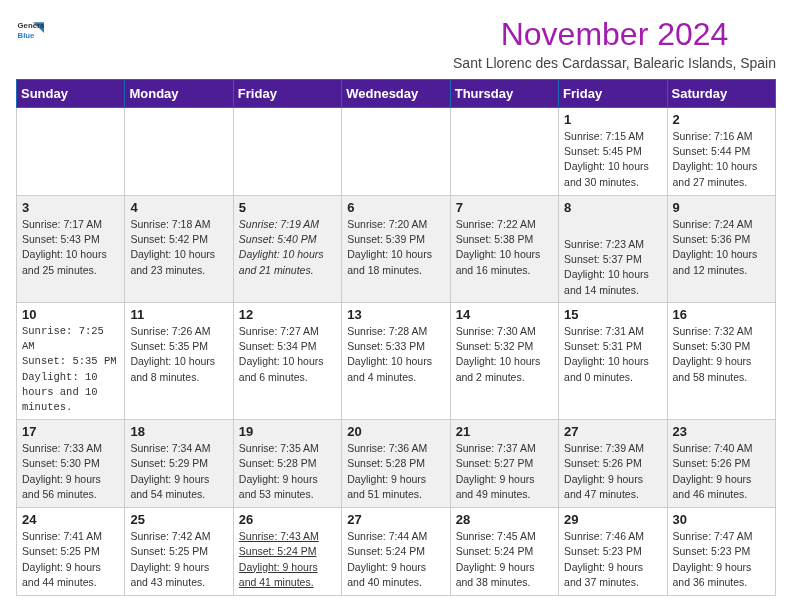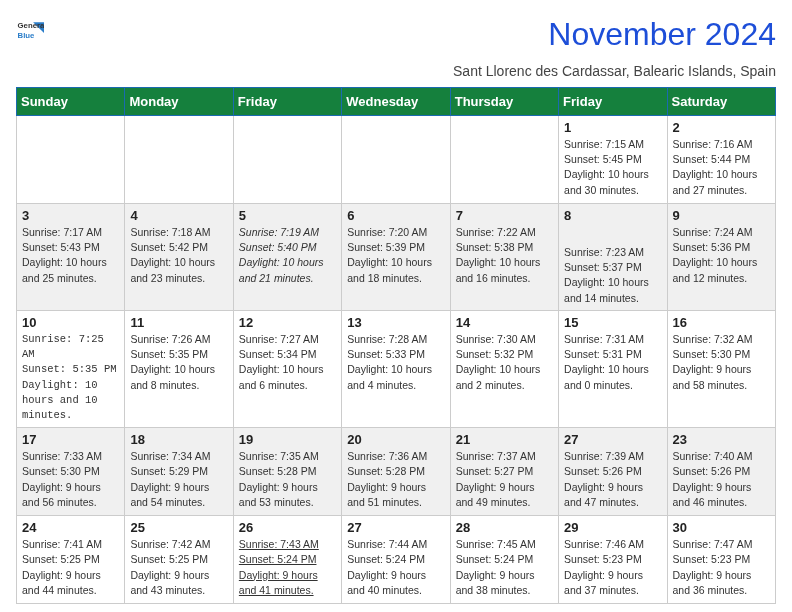--- a/index.html
+++ b/index.html
@@ -24,34 +24,35 @@
     .logo-icon {
       width: 28px;
       height: 28px;
     }
     .title-block {
       text-align: right;
     }
     .month-title {
       font-size: 32px;
       font-weight: normal;
-      color: #1d4ed8;
+      color: #a21caf;
+      text-align: center;
     }
     .subtitle {
       font-size: 14px;
       color: #444;
-      margin-top: 10px;
+      margin-top: 2px;
     }
     .calendar {
       width: 100%;
       border-collapse: collapse;
       margin-top: 8px;
     }
     .calendar th {
-      background: #15803d;
+      background: #4c1d95;
       color: #fff;
       font-size: 13px;
       font-weight: bold;
       padding: 6px 4px;
       text-align: left;
       border: 1px solid #1a6ab0;
     }
     .calendar td {
       border: 1px solid #ccc;
       vertical-align: top;

